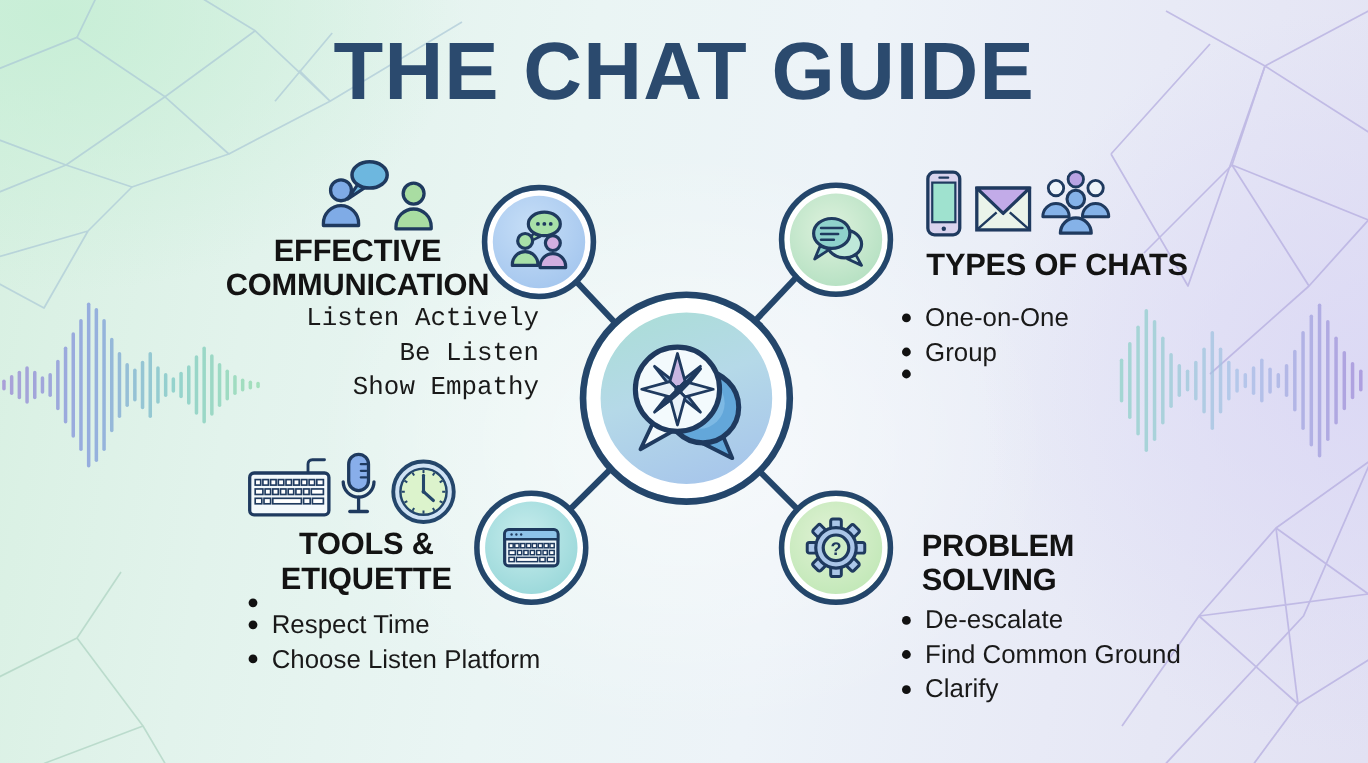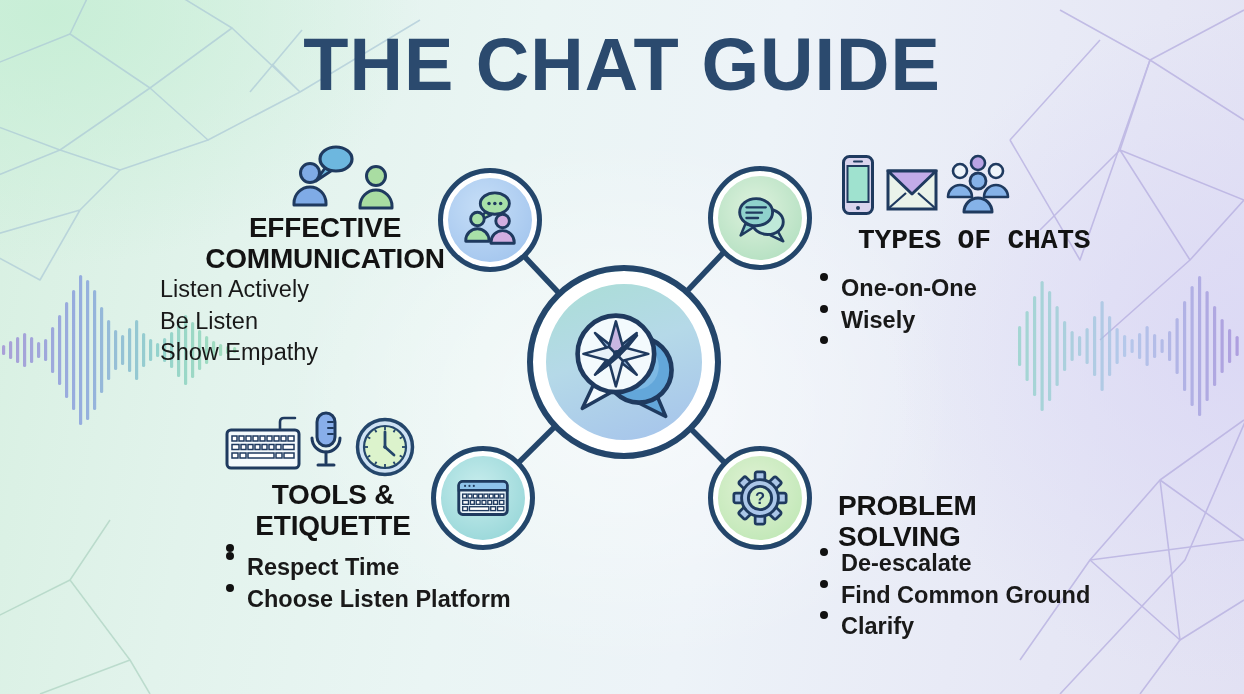--- a/index.html
+++ b/index.html
@@ -25,30 +25,30 @@
     display:flex;align-items:center;justify-content:center;}
   .sat-tl{left:438px;top:168px;background:radial-gradient(circle at 42% 36%,#c6def7 0%,#a4c6ee 75%);}
   .sat-tr{left:708px;top:166px;background:radial-gradient(circle at 45% 40%,#def2dd 0%,#b2dfc0 78%);}
   .sat-bl{left:431px;top:446px;background:radial-gradient(circle at 45% 40%,#c8eded 0%,#96d6d8 78%);}
   .sat-br{left:708px;top:446px;background:radial-gradient(circle at 45% 40%,#e1f2d5 0%,#bfe7b5 78%);}
   
   .head{position:absolute;margin:0;font-size:28px;line-height:31px;font-weight:800;
     letter-spacing:-0.2px;color:#131313;}
   .head span{display:block;}
   .q-tl-head{left:160px;top:212px;width:330px;text-align:center;}
-  .q-tr-head{left:858px;top:225px;width:280px;text-align:left;font-family:Liberation Mono, monospace;}
+  .q-tr-head{left:821px;top:225px;width:280px;text-align:center;}
   .q-bl-head{left:218px;top:479px;width:230px;text-align:center;}
-  .q-br-head{left:838px;top:490px;width:260px;text-align:left;}
+  .q-br-head{left:838px;top:480px;width:260px;text-align:left;}
   .list{position:absolute;font-size:23.5px;line-height:31.5px;font-weight:500;color:#191919;}
-  .q-tl-list{left:160px;top:274px;width:330px;text-align:left;}
+  .q-tl-list{left:160px;top:274px;width:330px;text-align:right;font-family:Liberation Mono, monospace;}
   .q-tr-list{left:820px;top:273px;}
   .q-bl-list{left:226px;top:544px;}
   .q-br-list{left:820px;top:548px;}
   .li{white-space:nowrap;}
-  .bullet .li{display:flex;align-items:flex-start;font-weight:bold;}
+  .bullet .li{display:flex;align-items:center;}
   .dot{width:8px;height:8px;border-radius:50%;background:#111;margin-right:13px;flex:0 0 auto;}
   
   .qicon{position:absolute;}
 </style>
 </head>
 <body>
 
 <div class="stage">
 
   <svg class="bg-decor" width="1244" height="694" viewBox="0 0 1244 694">
@@ -308,21 +308,21 @@
   <h2 class="head q-tr-head">
     <span>TYPES OF CHATS</span>
   </h2>
   <div class="list bullet q-tr-list">
     <div class="li">
         <span class="dot"></span>
         <span>One-on-One</span>
       </div>
     <div class="li">
         <span class="dot"></span>
-        <span>Wisely</span>
+        <span>Group</span>
       </div>
     <div class="li">
         <span class="dot"></span>
       </div>
   </div>
 
   <svg class="qicon" style="left:224px;top:414px;" width="78" height="58" viewBox="0 0 78 58">
     <path d="M56,16 V8 Q56,4 60,4 H71" fill="none" stroke="#1f3a5f" stroke-width="2.6" stroke-linecap="round"></path>
     <rect x="3" y="16" width="72" height="38" rx="4" fill="#f3f9fc" stroke="#1f3a5f" stroke-width="3"></rect>
     <g fill="#ffffff" stroke="#1f3a5f" stroke-width="1.5">

